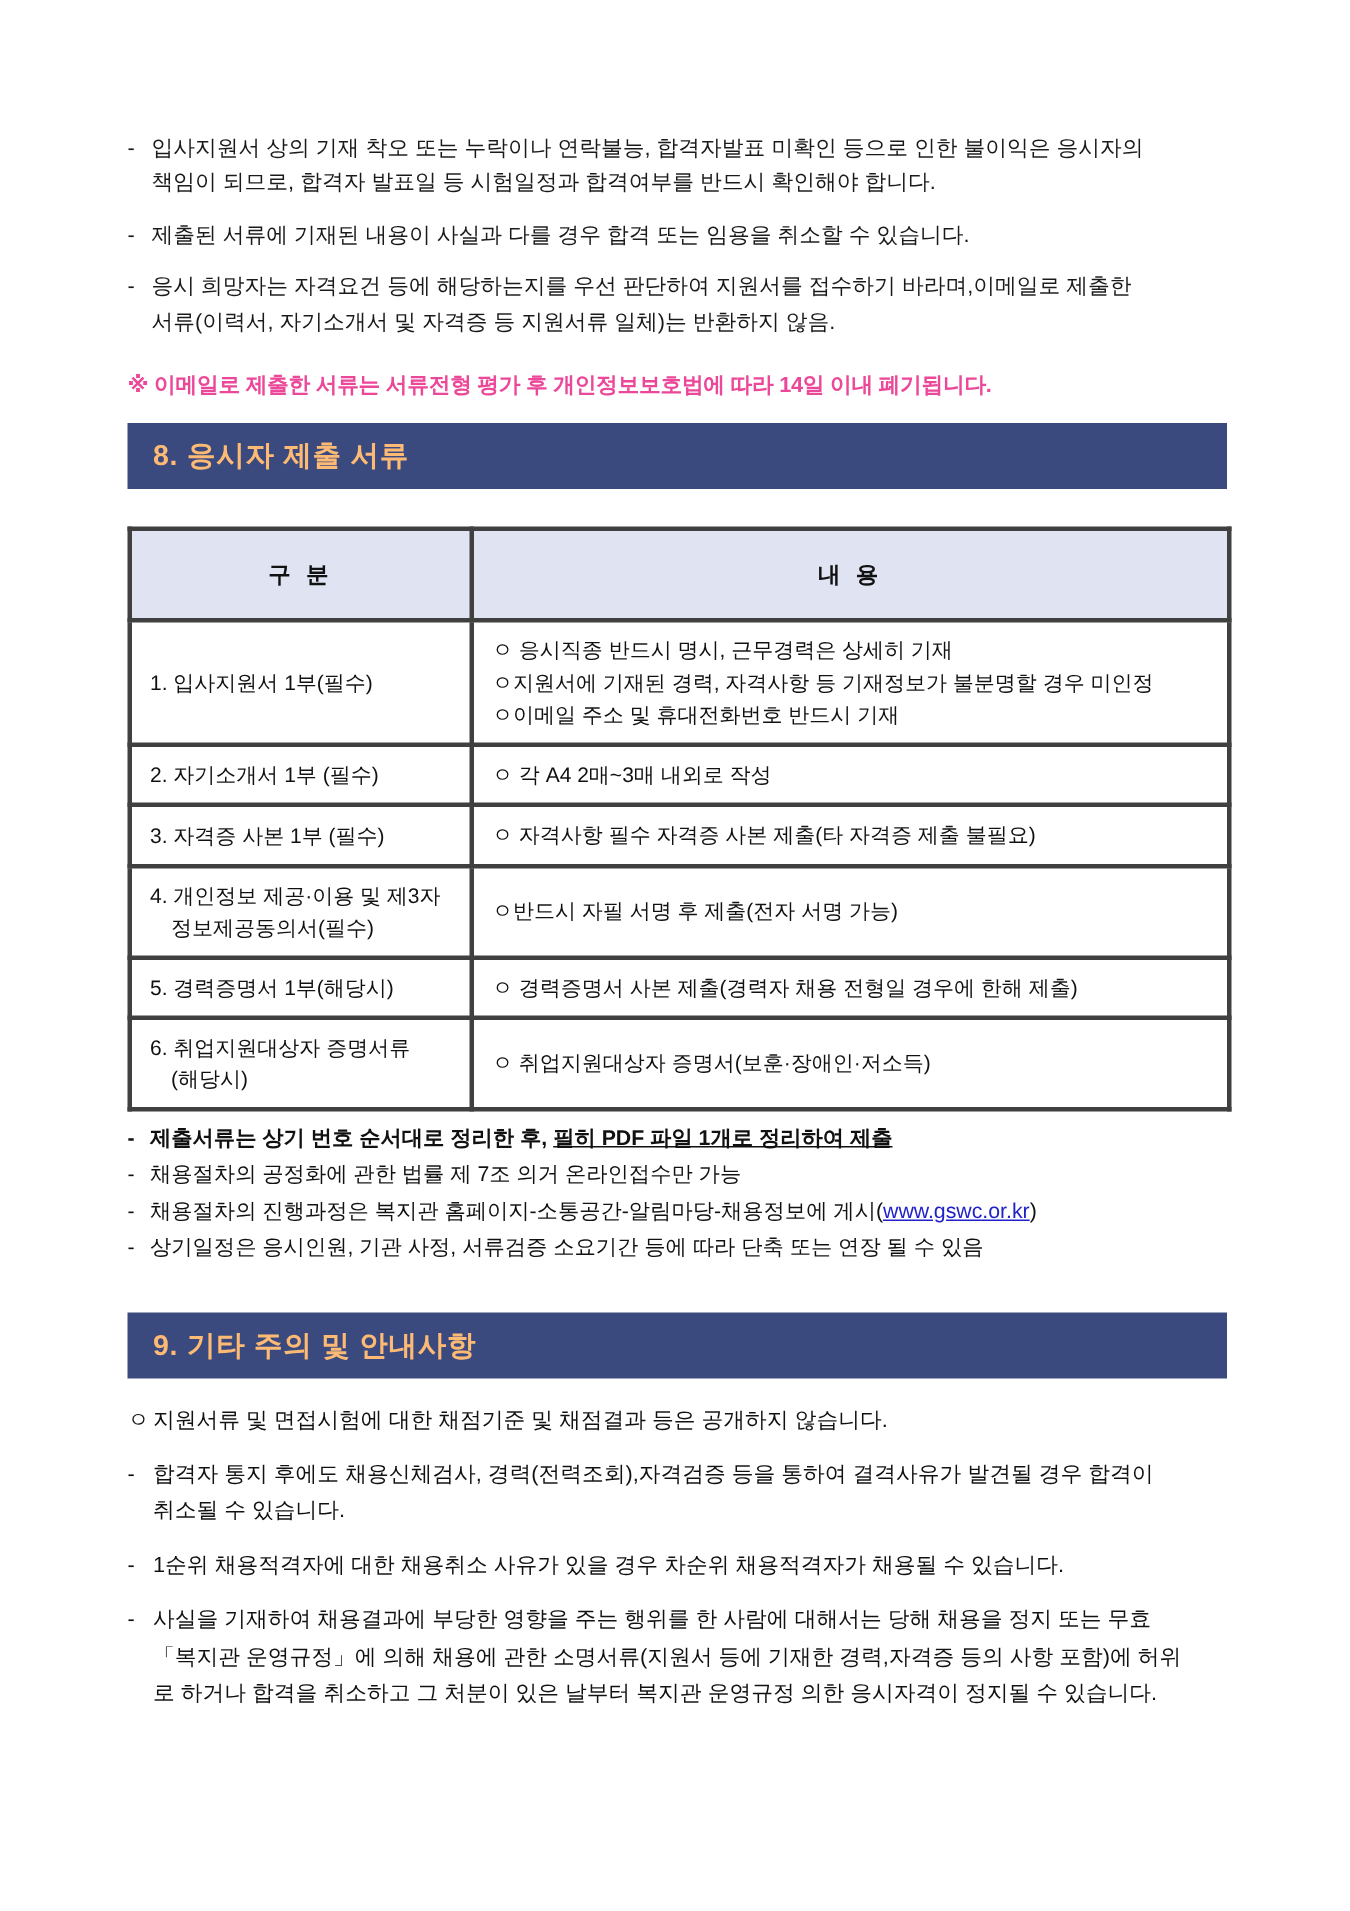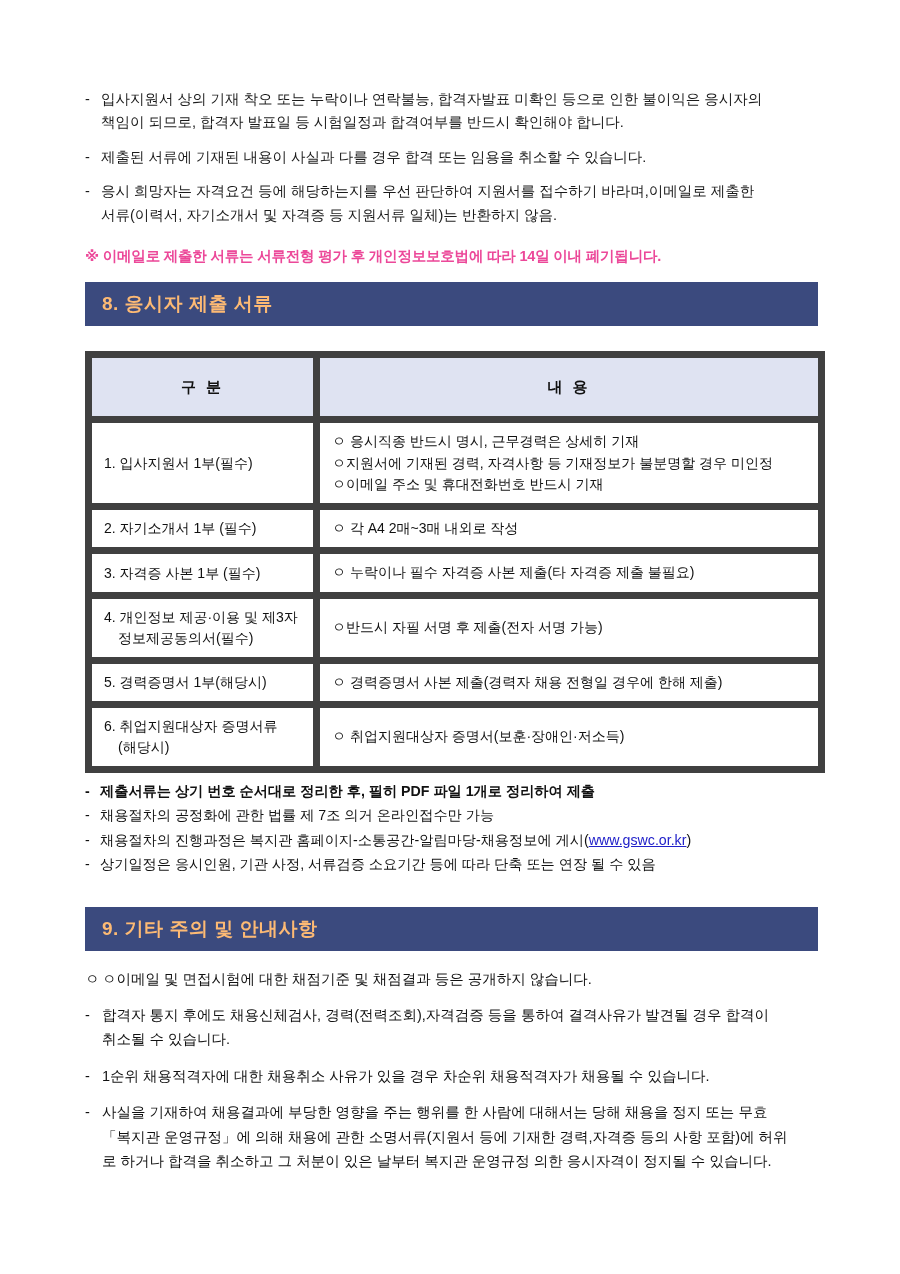--- a/index.html
+++ b/index.html
@@ -69,21 +69,21 @@
   }
 
   
   table.docs {
     border-collapse: collapse;
     width: 733px;
     margin-top: 25px;
     table-layout: fixed;
   }
   table.docs th, table.docs td {
-    border: 7px solid #404040;
+    border: 3px solid #404040;
     font-size: 14px;
     color: #111;
     vertical-align: middle;
   }
   table.docs th {
     background: #dfe3f2;
     font-weight: bold;
     text-align: center;
     height: 56px;
     letter-spacing: 3px;
@@ -119,20 +119,21 @@
   }
   .dash-list li .dash {
     position: absolute;
     left: 0;
     top: 0;
   }
   .dash-list li.strong {
     font-weight: bold;
   }
   .u {
+    text-decoration: underline;
   }
   a.link {
     color: #2121c9;
     text-decoration: underline;
   }
 
   
   .sec9-list {
     margin: 16px 0 0 0;
     padding: 0;
@@ -212,21 +213,21 @@
           </td>
           <td class="c2">
             <div>ㅇ 각 A4 2매~3매 내외로 작성</div>
           </td>
         </tr>
         <tr>
           <td class="c1">
             <span>3. 자격증 사본 1부 (필수)</span>
           </td>
           <td class="c2">
-            <div>ㅇ 누락이나 필수 자격증 사본 제출(타 자격증 제출 불필요)</div>
+            <div>ㅇ 자격사항 필수 자격증 사본 제출(타 자격증 제출 불필요)</div>
           </td>
         </tr>
         <tr>
           <td class="c1">
             <span>4. 개인정보 제공·이용 및 제3자</span>
             <span class="sub">정보제공동의서(필수)</span>
           </td>
           <td class="c2">
             <div>ㅇ반드시 자필 서명 후 제출(전자 서명 가능)</div>
           </td>
@@ -269,21 +270,21 @@
       <span class="dash">-</span>
       <span>상기일정은 응시인원, 기관 사정, 서류검증 소요기간 등에 따라 단축 또는 연장 될 수 있음</span>
     </li>
   </ul>
 
   <div class="section-bar bar-gap">9. 기타 주의 및 안내사항</div>
 
   <ul class="sec9-list">
     <li>
       <span class="mark">ㅇ</span>
-      <span class="cont">ㅇ이메일 및 면접시험에 대한 채점기준 및 채점결과 등은 공개하지 않습니다.</span>
+      <span class="cont">지원서류 및 면접시험에 대한 채점기준 및 채점결과 등은 공개하지 않습니다.</span>
     </li>
     <li>
       <span class="mark">-</span>
       <span class="cont">합격자 통지 후에도 채용신체검사, 경력(전력조회),자격검증 등을 통하여 결격사유가 발견될 경우 합격이</span>
       <span class="cont">취소될 수 있습니다.</span>
     </li>
     <li>
       <span class="mark">-</span>
       <span class="cont">1순위 채용적격자에 대한 채용취소 사유가 있을 경우 차순위 채용적격자가 채용될 수 있습니다.</span>
     </li>

